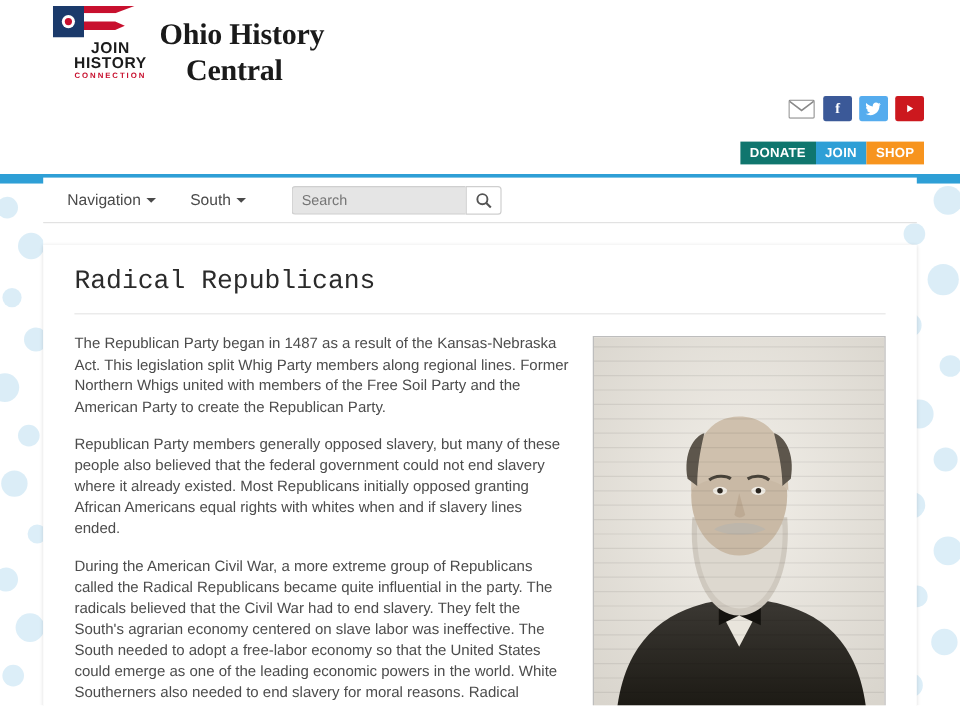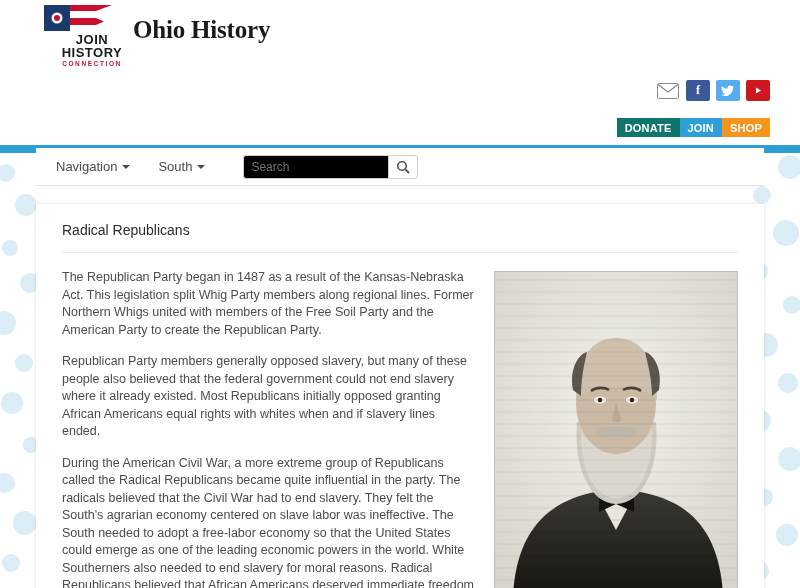--- a/index.html
+++ b/index.html
@@ -159,21 +159,21 @@
   .searchwrap input {
     width: 145px;
     height: 24px;
     border: 1px solid #cfcfcf;
     border-right: none;
     border-radius: 3px 0 0 3px;
     padding: 0 7px;
     font-size: 12px;
     color: #777;
     outline: none;
-    background: #000000;
+    background: #e5e5e5;
     font-family: "Liberation Sans", sans-serif;
   }
   .searchbtn {
     width: 30px; height: 24px;
     border: 1px solid #cfcfcf;
     border-radius: 0 3px 3px 0;
     background: #fff;
     display: flex; align-items: center; justify-content: center;
     cursor: pointer;
   }
@@ -183,26 +183,26 @@
     position: absolute;
     left: 36px; top: 204px;
     width: 728px;
     min-height: 384px;
     background: #ffffff;
     box-shadow: 0 0 3px rgba(0,0,0,0.14);
     padding: 18px 26px 0 26px;
   }
   .card h1 {
     margin: 0;
-    font-size: 14px;
+    font-size: 22px;
     font-weight: normal;
     color: #2b2b2b;
     padding-bottom: 14px;
     border-bottom: 1px solid #e7e7e7;
-    font-family: Liberation Sans, sans-serif;
+    font-family: Liberation Mono, monospace;
   }
   .body {
     display: flex;
     padding-top: 16px;
   }
   .col-text {
     width: 440px;
     padding-right: 18px;
   }
   .col-text p {
@@ -248,20 +248,21 @@
       </div>
       <div class="logo-text">
         <span class="l1">JOIN</span>
         <span class="l2">HISTORY</span>
         <span class="l3">CONNECTION</span>
       </div>
     </div>
 
     <div class="site-title">
       <span>Ohio History</span>
+      <span class="ln2">Central</span>
     </div>
 
     <div class="social">
       <div class="soc mail">
         <svg width="22" height="16" viewBox="0 0 22 16">
           <rect x="0.5" y="0.5" width="21" height="15" rx="1" fill="#ffffff" stroke="#8a8a8a"></rect>
           <path d="M1,1.5 L11,9 L21,1.5" fill="none" stroke="#8a8a8a" stroke-width="1.3"></path>
         </svg>
       </div>
       <div class="soc fb">f</div>

